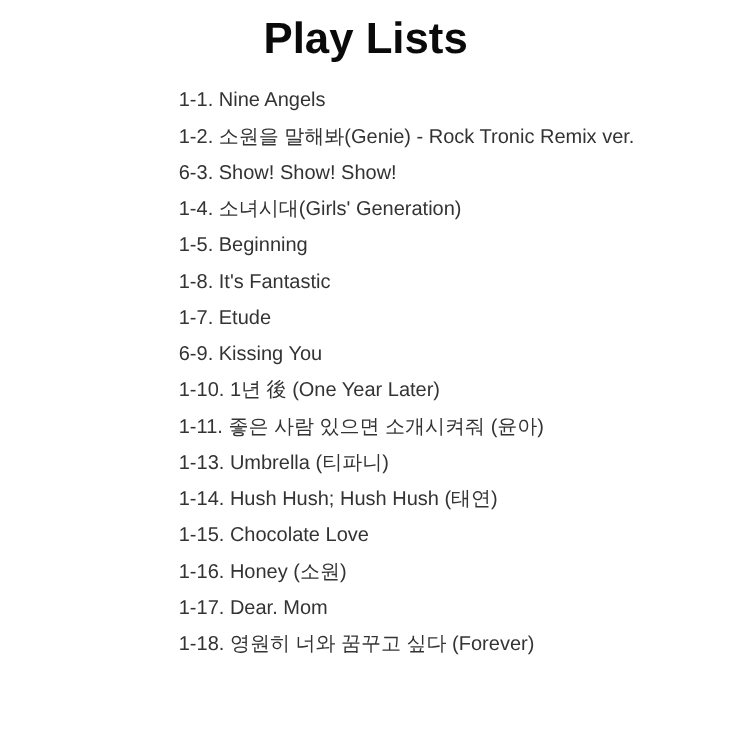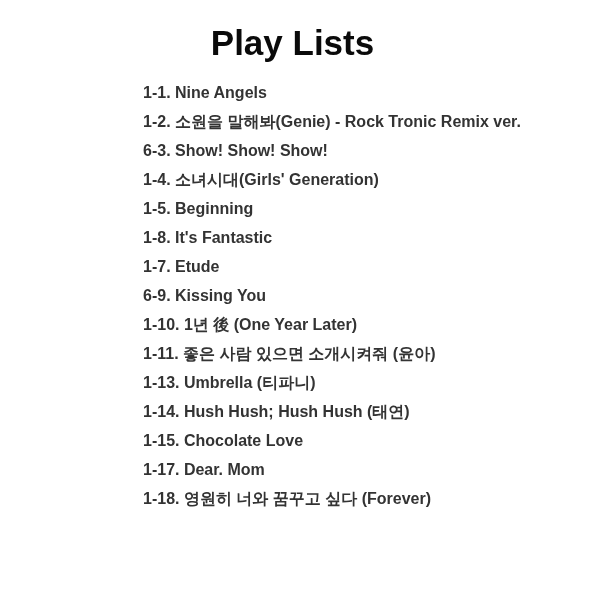--- a/index.html
+++ b/index.html
@@ -14,38 +14,38 @@
     font-family: "Liberation Sans", "DejaVu Sans", sans-serif;
   }
   .page {
     width: 600px;
     height: 600px;
     background: #ffffff;
     box-sizing: border-box;
   }
   .page-title {
     margin: 0;
-    padding-top: 22px;
+    padding-top: 10px;
     width: 585px;            
     text-align: center;
     font-size: 35px;
     line-height: 42px;
     font-weight: 700;
     color: #0a0a0a;
     letter-spacing: 0px;
   }
   .playlist {
     margin: 14px 0 0 143px;
   }
   .playlist-item {
     font-size: 16px;
     line-height: 29px;
     color: #333333;
     white-space: nowrap;
-    font-weight: 700;
+    font-weight: 400;
   }
 </style>
 </head>
 <body>
 
 <div class="page">
   <h1 class="page-title">Play Lists</h1>
   <div class="playlist">
       <div class="playlist-item">1-1. Nine Angels</div>
       <div class="playlist-item">1-2. 소원을 말해봐(Genie) - Rock Tronic Remix ver.</div>
@@ -53,16 +53,17 @@
       <div class="playlist-item">1-4. 소녀시대(Girls' Generation)</div>
       <div class="playlist-item">1-5. Beginning</div>
       <div class="playlist-item">1-8. It's Fantastic</div>
       <div class="playlist-item">1-7. Etude</div>
       <div class="playlist-item">6-9. Kissing You</div>
       <div class="playlist-item">1-10. 1년 後 (One Year Later)</div>
       <div class="playlist-item">1-11. 좋은 사람 있으면 소개시켜줘 (윤아)</div>
       <div class="playlist-item">1-13. Umbrella (티파니)</div>
       <div class="playlist-item">1-14. Hush Hush; Hush Hush (태연)</div>
       <div class="playlist-item">1-15. Chocolate Love</div>
+      <div class="playlist-item">1-16. Honey (소원)</div>
       <div class="playlist-item">1-17. Dear. Mom</div>
       <div class="playlist-item">1-18. 영원히 너와 꿈꾸고 싶다 (Forever)</div>
     </div>
 </div>
 
 </body></html>

